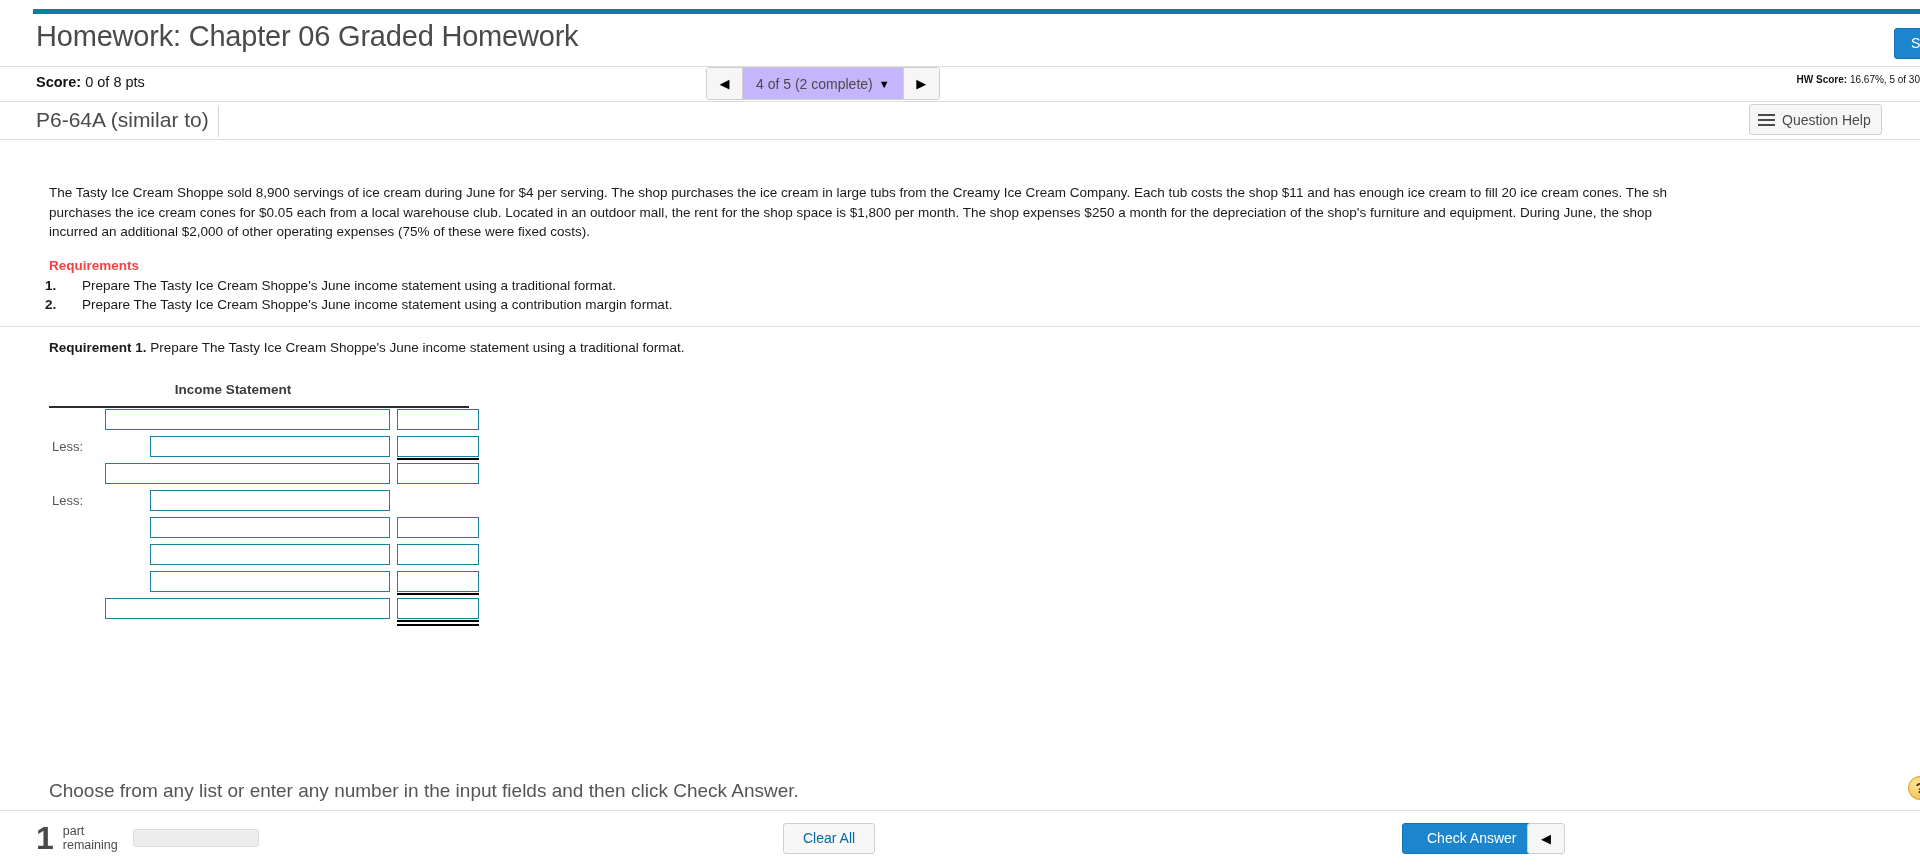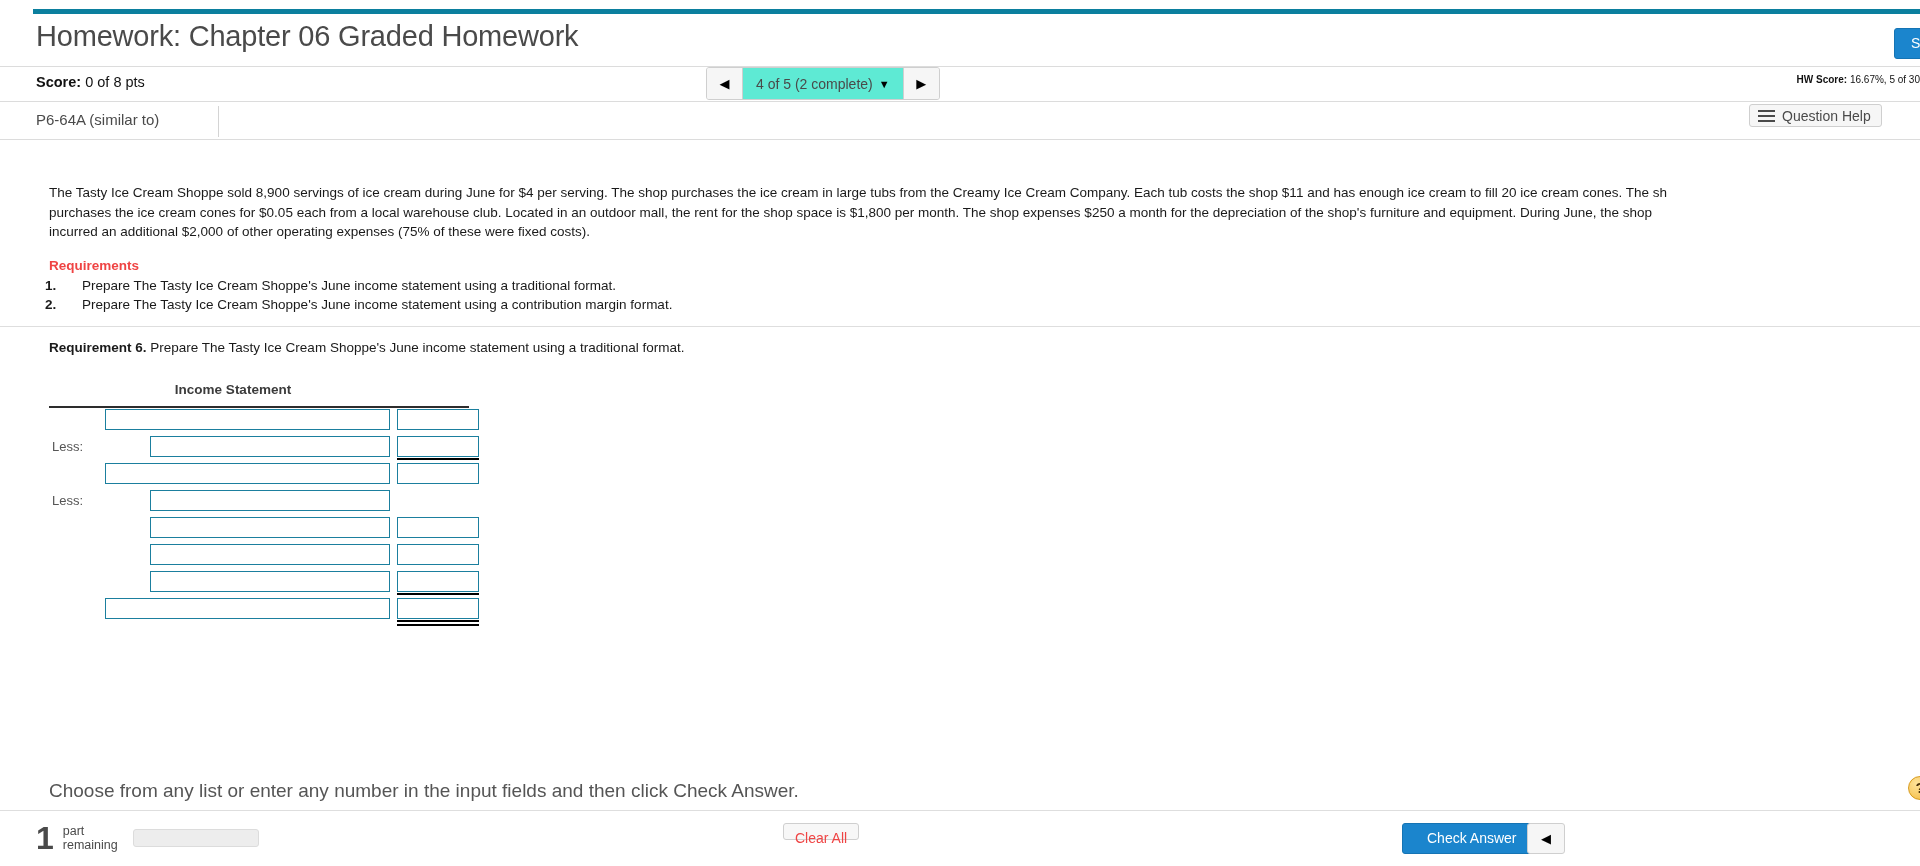--- a/index.html
+++ b/index.html
@@ -95,21 +95,21 @@
     font-size: 13px;
     color: #000;
   }
   .qnav-arrow.left { border-right: 1px solid #cfcfcf; }
   .qnav-arrow.right { border-left: 1px solid #cfcfcf; }
   .qnav-label {
     display: flex;
     align-items: center;
     gap: 6px;
     padding: 0 13px;
-    background: #5eead4;
+    background: #c4b5fd;
     font-size: 14px;
     color: #4a4a4a;
     white-space: nowrap;
     cursor: pointer;
   }
   .qnav-caret { font-size: 11px; color: #000; }
 
   .hw-score {
     position: absolute;
     right: 0px; top: 7px;
@@ -123,31 +123,31 @@
   .qid-row {
     position: absolute;
     left: 0; top: 102px;
     width: 1920px; height: 38px;
     border-bottom: 1px solid #dcdcdc;
   }
   .qid-label {
     position: absolute;
     left: 36px; top: 4px;
     width: 183px;
-    font-size: 15px;
+    font-size: 21px;
     color: #4a4a4a;
     white-space: nowrap;
     border-right: 1px solid #d4d4d4;
     height: 31px;
     line-height: 28px;
   }
   .qhelp-btn {
     position: absolute;
     left: 1749px; top: 2px;
-    height: 23px;
+    height: 31px;
     padding: 0 10px 0 8px;
     display: flex;
     align-items: center;
     gap: 7px;
     background: #f6f6f6;
     border: 1px solid #cfcfcf;
     border-radius: 3px;
     font-size: 14px;
     color: #4a4a4a;
     white-space: nowrap;
@@ -335,28 +335,28 @@
     overflow: hidden;
   }
   .progress-fill {
     height: 100%;
     width: 50%;
     background: linear-gradient(#5ba3dd, #3f8fcf);
   }
   .clear-all {
     position: absolute;
     left: 783px; top: 12px;
-    padding: 0 11px;
-    height: 17px;
+    padding: 0 19px;
+    height: 31px;
     line-height: 29px;
     background: #f7f7f7;
     border: 1px solid #cfcfcf;
     border-radius: 3px;
     font-size: 14px;
-    color: #ef4444;
+    color: #0369a1;
     cursor: pointer;
   }
   .check-btn {
     position: absolute;
     left: 1402px; top: 12px;
     padding: 0 24px;
     height: 31px;
     line-height: 29px;
     background: #1b85cd;
     border: 1px solid #1574b4;
@@ -442,21 +442,21 @@
     </div>
     <div class="req-item">
       <span class="req-num">2.</span>
       <span>Prepare The Tasty Ice Cream Shoppe's June income statement using a contribution margin format.</span>
     </div>
   </div>
 
   <div class="content-divider"></div>
 
   <div class="req1-line">
-    <b>Requirement 6.</b>
+    <b>Requirement 1.</b>
     <span>Prepare The Tasty Ice Cream Shoppe's June income statement using a traditional format.</span>
   </div>
 
   <div class="stmt">
     <div class="stmt-head">Income Statement</div>
     <div class="stmt-rule"></div>
     <div class="stmt-table" id="stmt-table">
         <div class="stmt-row">
           <div class="lbl-cell"></div>
           <div class="desc-wrap">

